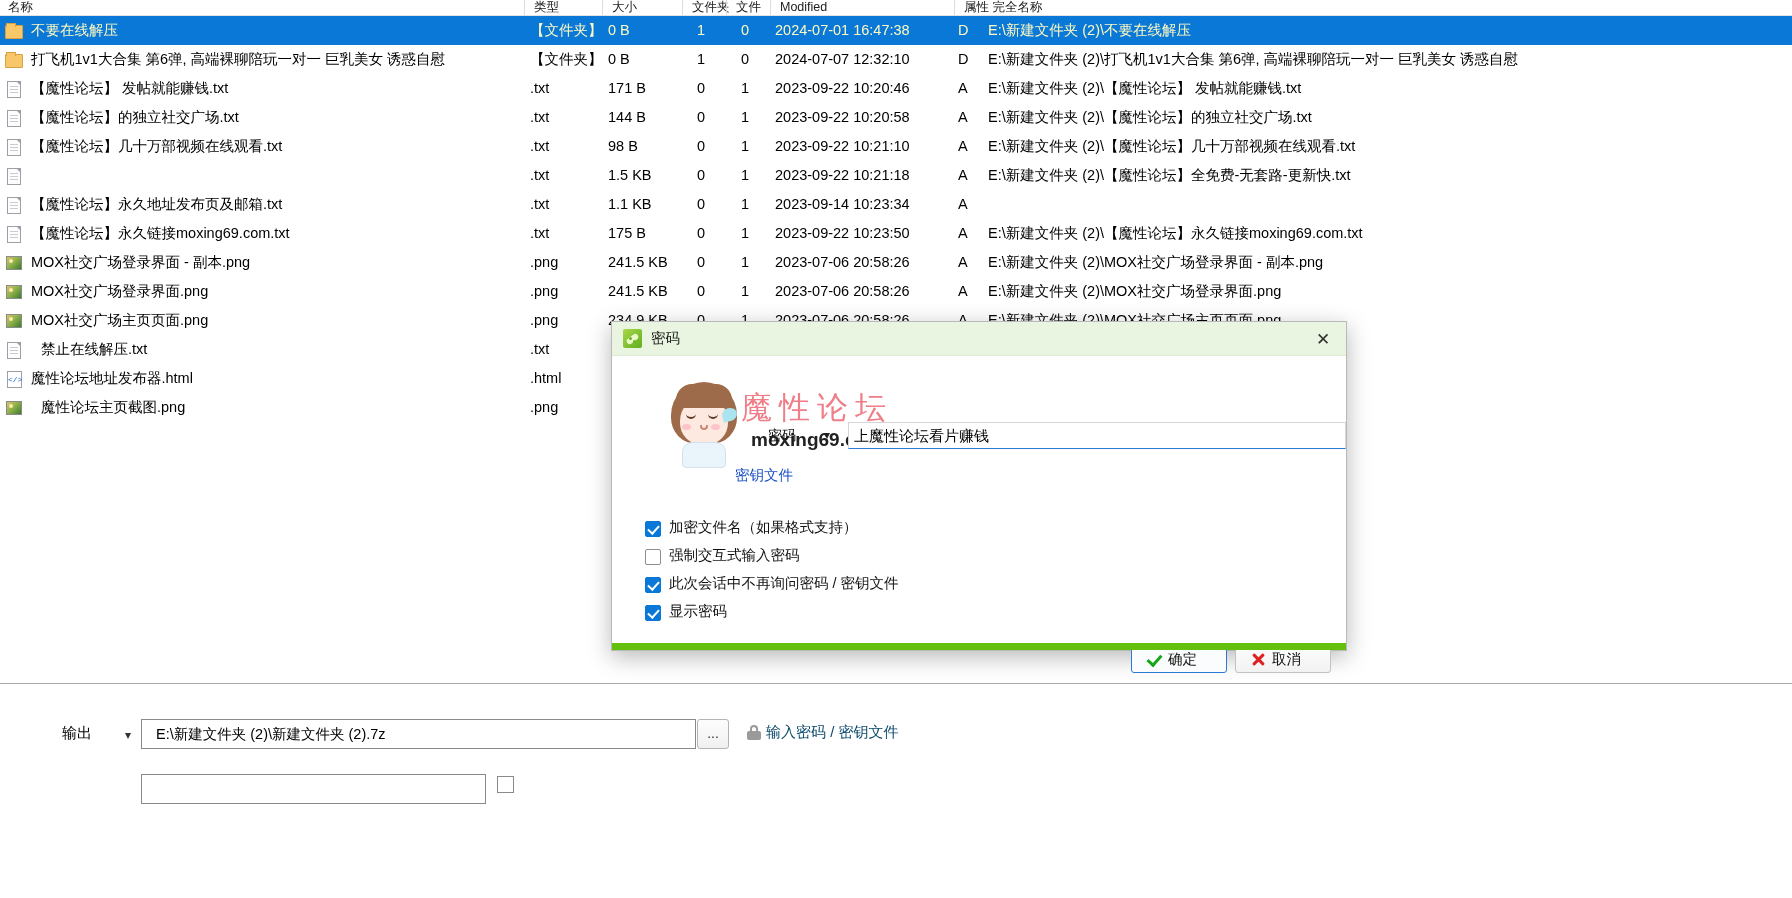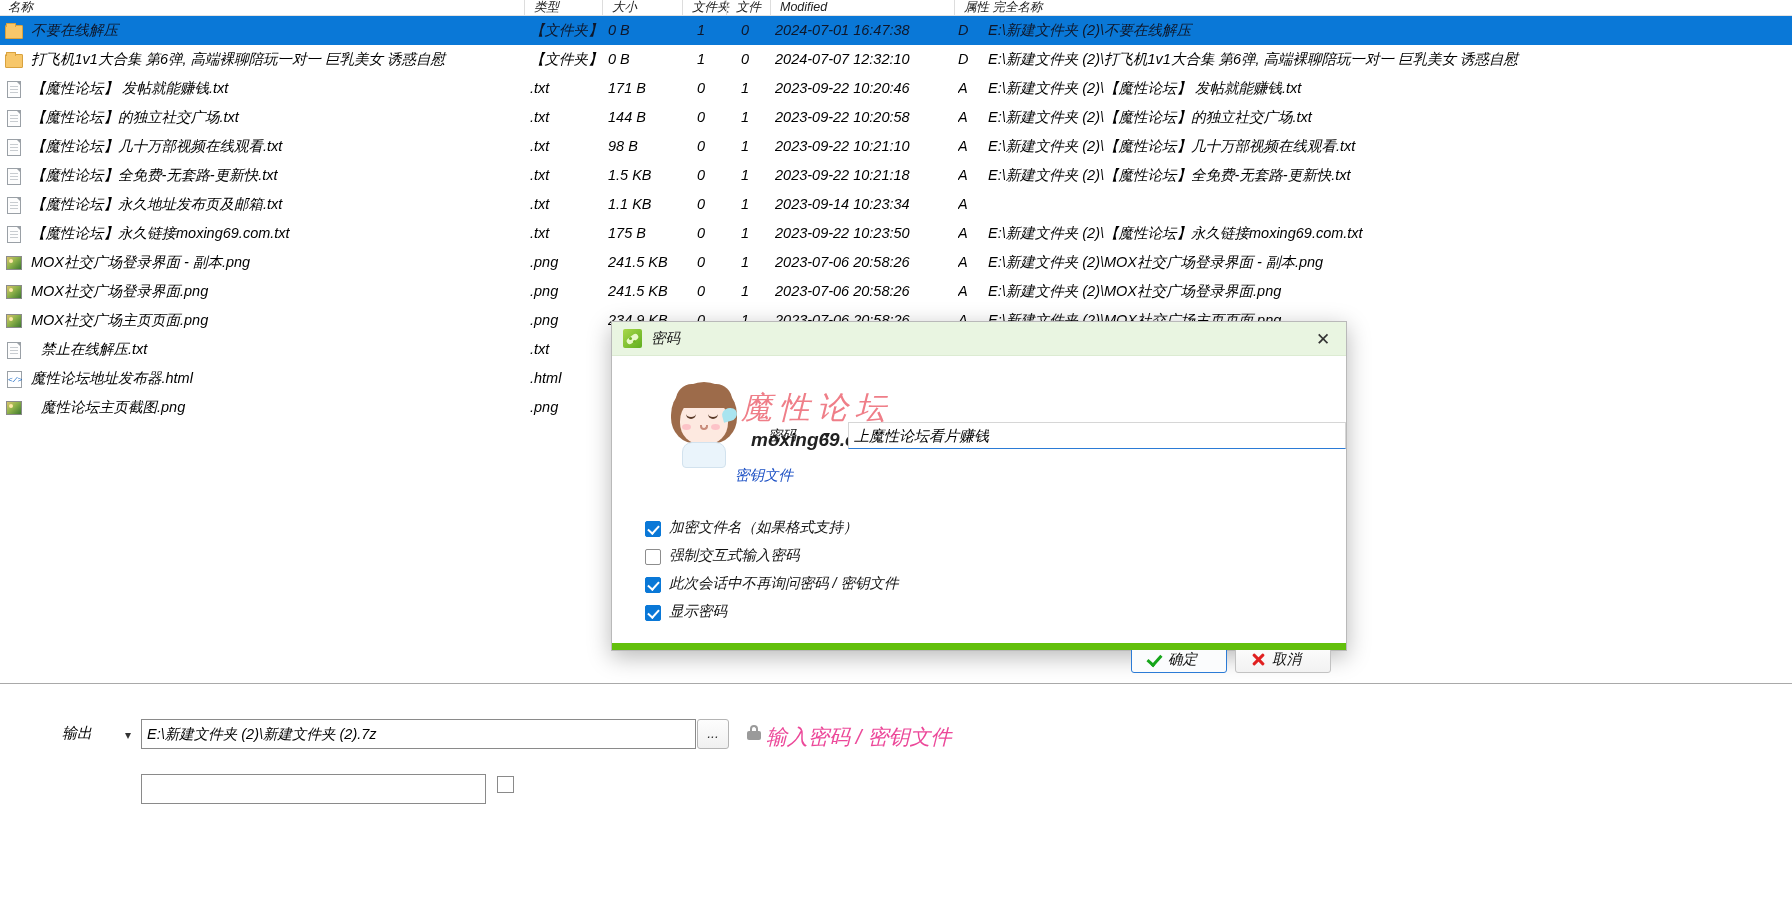--- a/index.html
+++ b/index.html
@@ -3,21 +3,21 @@
 <meta charset="utf-8">
 <style>
   * { box-sizing: border-box; }
   html, body {
     margin: 0; padding: 0;
     width: 1792px; height: 898px;
     overflow: hidden;
     background: #ffffff;
     font-family: "Liberation Sans", "DejaVu Sans", sans-serif;
   }
-  #root { position: relative; width: 1792px; height: 734px; background:#fff;font-style:italic; }
+  #root { position: relative; width: 1792px; height: 734px; background:#fff; }
 
   
   .filelist {
     position: absolute; left:0; top:0; width:1792px; height:683px;
     background:#fff; overflow:hidden;
   }
   .hdr {
     position:relative; height:16px; background:#fff;
     border-bottom:1px solid #e3e3e3;
     font-size:12.5px; color:#202020; overflow:hidden;
@@ -25,21 +25,21 @@
   .hdr .hc {
     position:absolute; top:-2px; white-space:nowrap; overflow:hidden;
     padding-left:4px; height:18px; line-height:18px;
   }
   .hdr .sep { position:absolute; top:0; width:1px; height:16px; background:#dddddd; }
 
   .row {
     position:relative; height:29px; line-height:29px;
     font-size:14.5px; color:#000; white-space:nowrap;
   }
-  .row.sel { background:#0a78d7; color:#0f172a; }
+  .row.sel { background:#0a78d7; color:#fef9c3; }
   .cell { position:absolute; top:0; height:29px; overflow:hidden; white-space:nowrap; }
   .c-name { left:31px; }
   .c-type { left:530px; }
 
   .icon-cell { position:absolute; left:5px; top:6px; width:18px; height:18px; }
 
   
   .ic-folder {
     width:18px; height:14px; margin-top:3px; position:relative;
     background:#f7c76a;
@@ -92,32 +92,32 @@
   .lbl-out {
     position:absolute; left:62px; top:6px; font-size:15px; color:#000;
   }
   .out-chev {
     position:absolute; left:120px; top:9px; width:16px; height:16px;
     color:#333; font-size:12px; text-align:center; line-height:16px;
   }
   .out-input {
     position:absolute; left:141px; top:1px; width:555px; height:30px;
     border:1px solid #8a8a8a; background:#fff; font-size:14.5px;
-    line-height:28px; padding:0 5px; color:#000; overflow:hidden; white-space:nowrap;
+    line-height:28px; padding:0 14px; color:#000; overflow:hidden; white-space:nowrap;
   }
   .out-browse {
     position:absolute; left:697px; top:1px; width:32px; height:30px;
     border:1px solid #b4b4b4; border-radius:3px;
     background:linear-gradient(to bottom,#fdfdfd,#f0f0f0);
     font-size:14px; line-height:26px; text-align:center; color:#333;
   }
   .lock-ic { position:absolute; left:747px; top:7px; width:14px; height:15px; }
   .lock-body { position:absolute; left:0; top:6px; width:14px; height:9px; background:#9a9a9a; border-radius:2px; }
   .lock-sh { position:absolute; left:3px; top:0; width:8px; height:8px; border:2px solid #9a9a9a; border-bottom:none; border-radius:4px 4px 0 0; }
-  .pw-text { position:absolute; left:766px; top:5px; font-size:21px; color:#ec4899; white-space:nowrap; }
+  .pw-text { position:absolute; left:766px; top:5px; font-size:15px; color:#0c4a6e; white-space:nowrap; }
   .stub-input {
     position:absolute; left:141px; top:90px; width:345px; height:30px;
     border:1px solid #8a8a8a; background:#fff;
   }
   .stub-box {
     position:absolute; left:497px; top:92px; width:17px; height:17px;
     border:1px solid #8a8a8a; background:#fff;
   }
 
   
@@ -313,21 +313,20 @@
           <div class="cell " style="left: 688px; width: 26px; text-align: center;">0</div>
           <div class="cell " style="left: 732px; width: 26px; text-align: center;">1</div>
           <div class="cell " style="left: 775px; width: 175px;">2023-09-22 10:21:10</div>
           <div class="cell " style="left: 958px; width: 20px;">A</div>
           <div class="cell " style="left: 988px; width: 800px;">E:\新建文件夹 (2)\【魔性论坛】几十万部视频在线观看.txt</div>
         </div>
         <div class="row">
           <div class="icon-cell">
             <div class="ic-doc"></div>
           </div>
-          <div class="cell c-name" style="left: 31px; width: 495px;">【魔性论坛】全免费-无套路-更新快.txt</div>
           <div class="cell c-type" style="left: 530px; width: 74px;">.txt</div>
           <div class="cell " style="left: 608px; width: 68px;">1.5 KB</div>
           <div class="cell " style="left: 688px; width: 26px; text-align: center;">0</div>
           <div class="cell " style="left: 732px; width: 26px; text-align: center;">1</div>
           <div class="cell " style="left: 775px; width: 175px;">2023-09-22 10:21:18</div>
           <div class="cell " style="left: 958px; width: 20px;">A</div>
           <div class="cell " style="left: 988px; width: 800px;">E:\新建文件夹 (2)\【魔性论坛】全免费-无套路-更新快.txt</div>
         </div>
         <div class="row">
           <div class="icon-cell">

